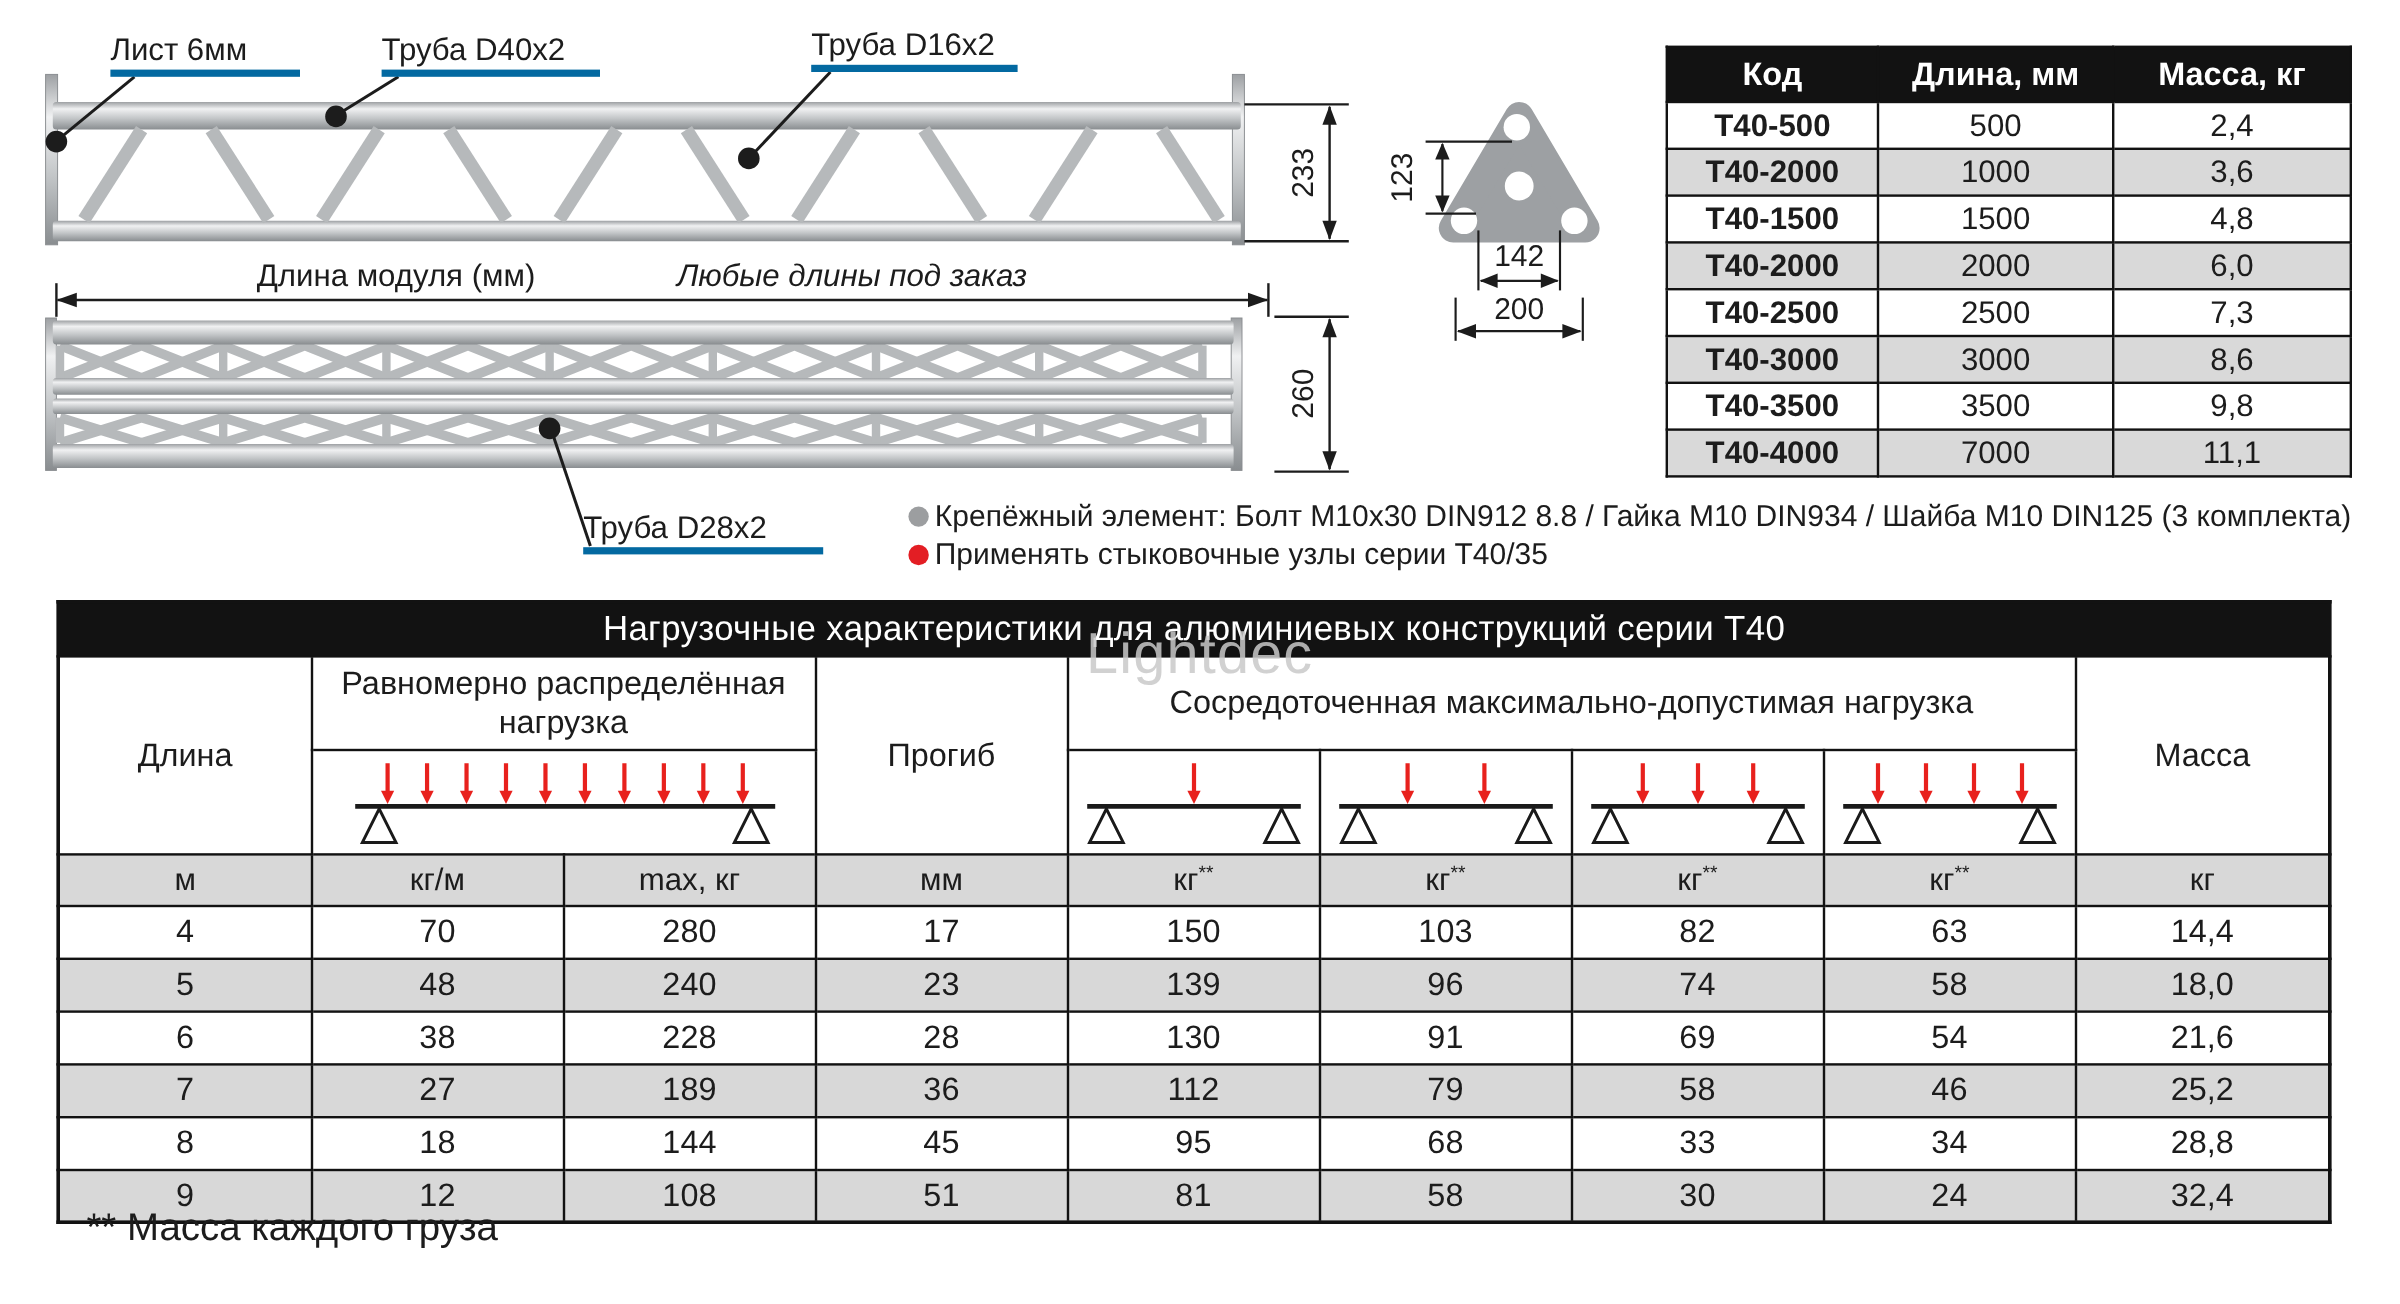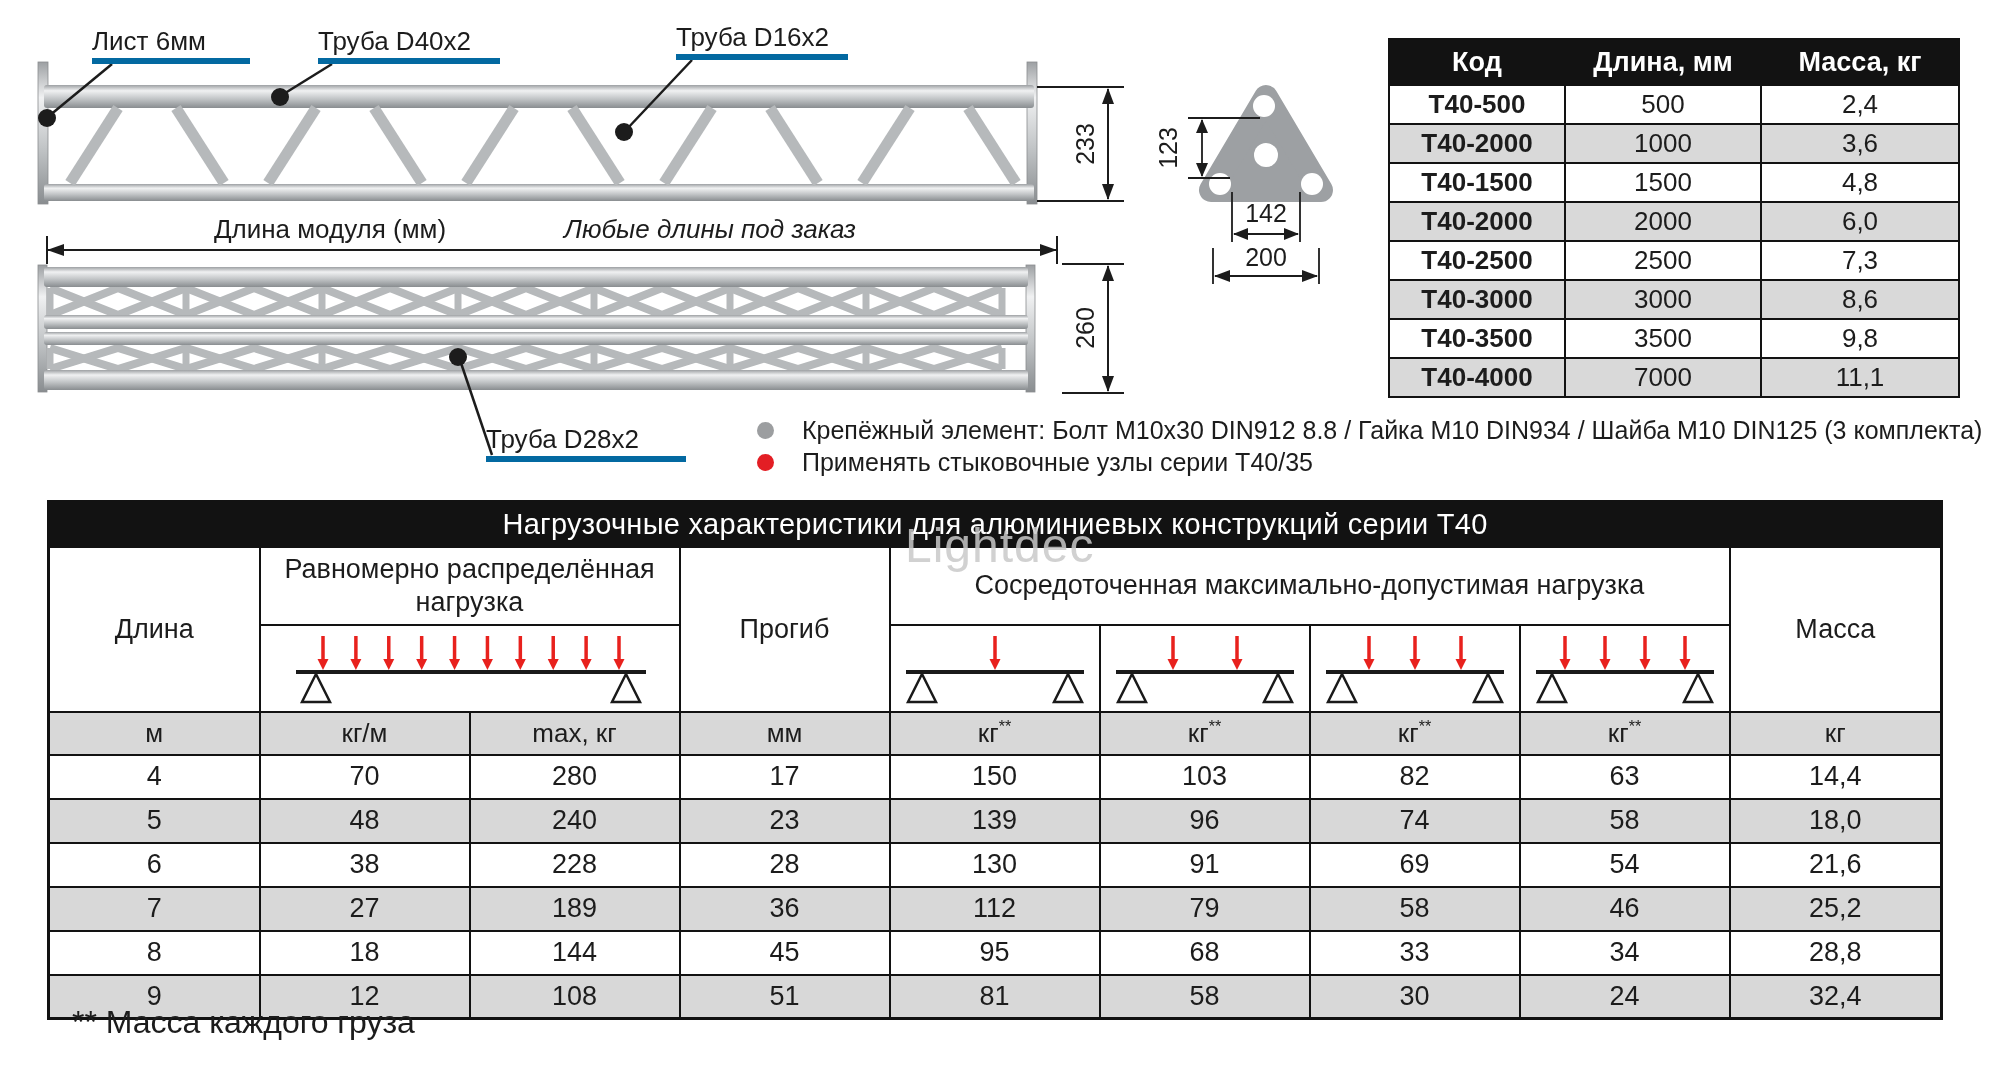--- a/index.html
+++ b/index.html
@@ -18,21 +18,21 @@
     border-collapse:collapse;table-layout:fixed;border:2px solid #121212}
   table.size-table th{background:#121212;color:#fff;font-size:27px;font-weight:bold;
     height:46px;border:2px solid #121212;text-align:center;vertical-align:middle}
   table.size-table td{border:2px solid #121212;height:39px;text-align:center;
     font-size:26px;background:#fff;vertical-align:middle}
   table.size-table tr.shade td{background:#d9d9d9}
   table.size-table td.b{font-weight:bold}
 
   
   .notes{position:absolute;left:757px;top:414px}
-  .note-line{display:flex;align-items:center;gap:28px;height:32px;font-size:25px;white-space:nowrap}
+  .note-line{display:flex;align-items:center;gap:5px;height:32px;font-size:25px;white-space:nowrap}
   .note-dot{width:17px;height:17px;border-radius:50%;flex:0 0 17px}
 
   
   table.load-table{position:absolute;left:47px;top:500px;width:1893px;
     border-collapse:collapse;table-layout:fixed;border:3px solid #121212}
   table.load-table th,table.load-table td{border:2px solid #121212;text-align:center;
     vertical-align:middle;background:#fff}
   table.load-table tr.title-row th{background:#121212;color:#fff;font-size:29px;
     font-weight:normal;height:45px;letter-spacing:.3px}
   table.load-table tr.head-row th{font-weight:normal;font-size:27px;height:78px;line-height:1.2}

